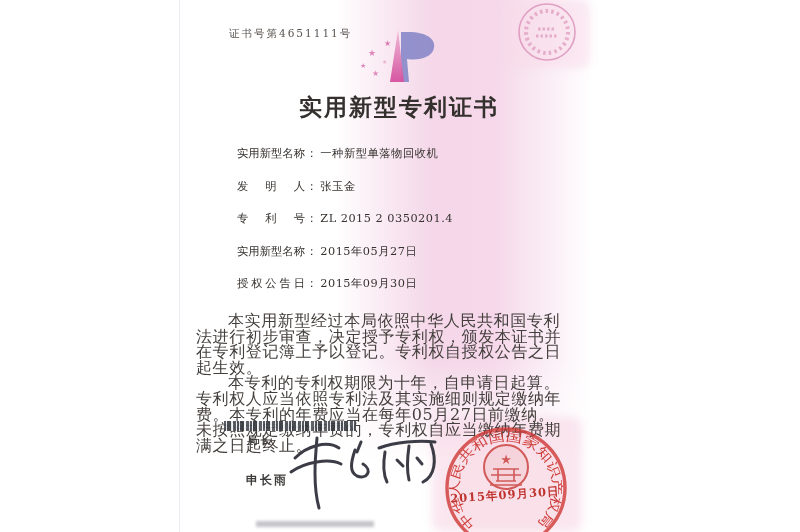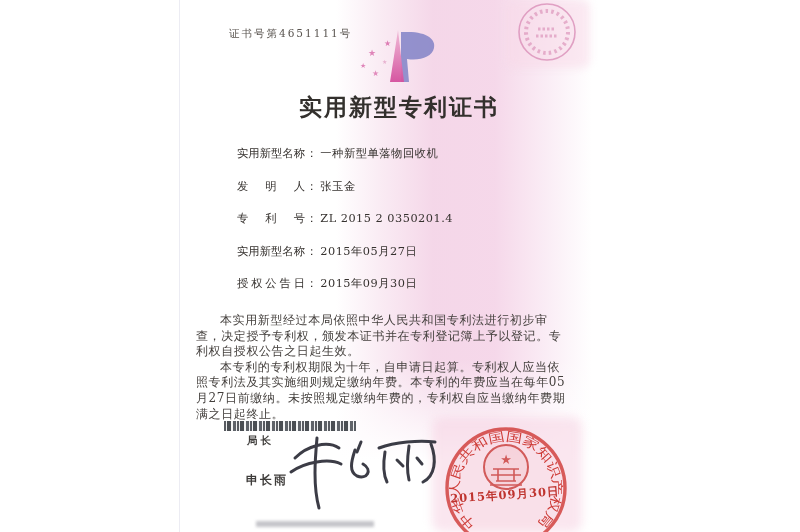--- a/index.html
+++ b/index.html
@@ -35,21 +35,21 @@
   .title{position:absolute;left:299px;top:86px;font-size:23px;font-weight:700;
     letter-spacing:2px;color:#33302d;margin-top:6px;}
   
   .fields{position:absolute;left:237px;top:146px;font-size:11.3px;color:#36322f;}
   .frow{margin:0 0 17.5px 0;white-space:nowrap;}
   .flabel{display:inline-block;width:68px;text-align:justify;text-align-last:justify;}
   .fcolon{display:inline-block;padding:0 3px 0 1px;}
   .fvalue{letter-spacing:.5px;}
   
   .bodytext{position:absolute;left:196px;top:313px;width:372px;
-    font-size:12px;line-height:15.6px;letter-spacing:.6px;color:#433f3c;}
+    font-size:16px;line-height:15.6px;letter-spacing:.6px;color:#433f3c;}
   .bodytext p{margin:0;text-indent:2em;}
   
   .barcode{position:absolute;left:224px;top:421px;width:132px;height:10px;opacity:.88;
     filter:blur(.4px);
     background:repeating-linear-gradient(90deg,
       #41454c 0 2px,#eceef0 2px 3px,#32363c 3px 7px,#f2f3f4 7px 9px,
       #4a4e55 9px 12px,#eef0f1 12px 13px);}
   
   .signer-title{position:absolute;left:247px;top:434px;font-size:10.5px;
     font-weight:700;letter-spacing:3px;color:#3f3d3b;}

